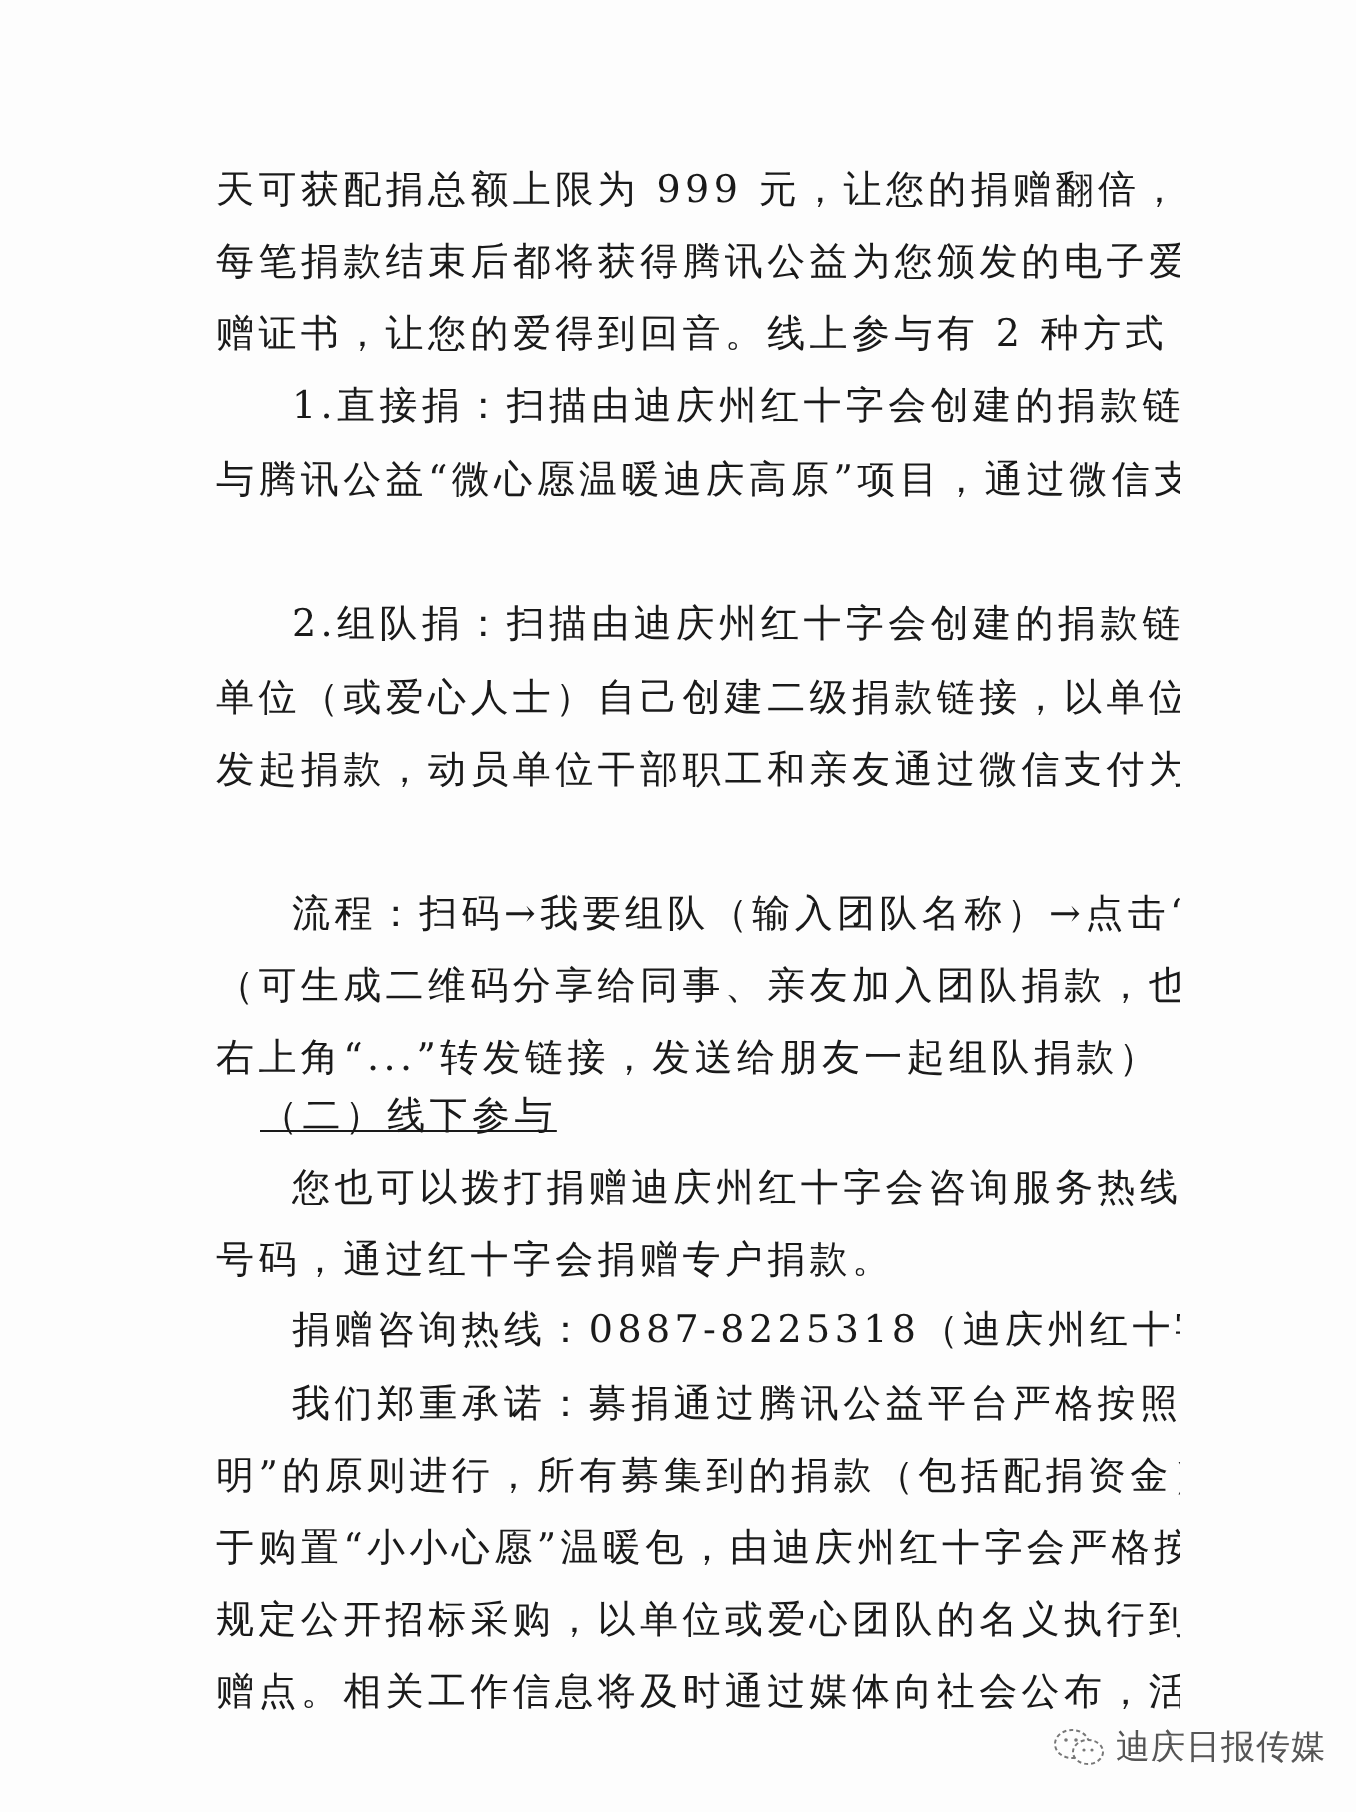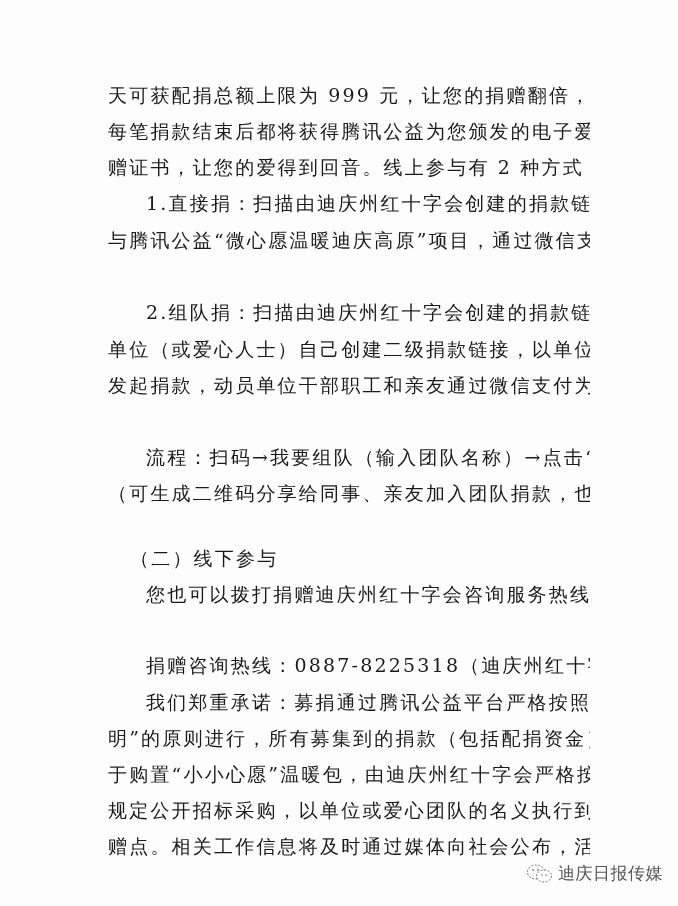--- a/index.html
+++ b/index.html
@@ -18,21 +18,21 @@
     position: absolute;
     left: 108px;
     width: 482px;
     font-size: 19px;
     line-height: 24px;
     letter-spacing: 2.2px;
     white-space: nowrap;
     overflow: hidden;
   }
   .indent { left: 146px; width: 444px; }
-  .indent-h { left: 130px; }
+  .indent-h { left: 130px; text-decoration: underline; }
   .watermark {
     position: absolute; left: 526px; top: 862px;
     display: flex; align-items: center; gap: 4px;
     font-family: "DejaVu Sans", "Liberation Sans", sans-serif;
     font-size: 17px; color: #555555; letter-spacing: 0.5px;
   }
   .wm-icon { width: 28px; height: 22px; }
 </style>
 </head>
 <body>
@@ -41,22 +41,24 @@
   <div class="line" style="top:83px">天可获配捐总额上限为 999 元，让您的捐赠翻倍，爱心加倍。</div>
   <div class="line" style="top:119px">每笔捐款结束后都将获得腾讯公益为您颁发的电子爱心捐</div>
   <div class="line" style="top:155px">赠证书，让您的爱得到回音。线上参与有 2 种方式：</div>
   <div class="line indent" style="top:191px">1.直接捐：扫描由迪庆州红十字会创建的捐款链接，参</div>
   <div class="line" style="top:228px">与腾讯公益“微心愿温暖迪庆高原”项目，通过微信支付捐款。</div>
   <div class="line indent" style="top:300px">2.组队捐：扫描由迪庆州红十字会创建的捐款链接，由</div>
   <div class="line" style="top:337px">单位（或爱心人士）自己创建二级捐款链接，以单位或个人</div>
   <div class="line" style="top:373px">发起捐款，动员单位干部职工和亲友通过微信支付为孩子们</div>
   <div class="line indent" style="top:445px">流程：扫码→我要组队（输入团队名称）→点击“分享”</div>
   <div class="line" style="top:481px">（可生成二维码分享给同事、亲友加入团队捐款，也可点击</div>
+  <div class="line" style="top:517px">右上角“...”转发链接，发送给朋友一起组队捐款）</div>
   <div class="line indent-h" style="top:546px">（二）线下参与</div>
   <div class="line indent" style="top:582px">您也可以拨打捐赠迪庆州红十字会咨询服务热线电话</div>
+  <div class="line" style="top:618px">号码，通过红十字会捐赠专户捐款。</div>
   <div class="line indent" style="top:653px">捐赠咨询热线：0887-8225318（迪庆州红十字会）</div>
   <div class="line indent" style="top:690px">我们郑重承诺：募捐通过腾讯公益平台严格按照“公开透</div>
   <div class="line" style="top:726px">明”的原则进行，所有募集到的捐款（包括配捐资金）定向用</div>
   <div class="line" style="top:762px">于购置“小小心愿”温暖包，由迪庆州红十字会严格按照相关</div>
   <div class="line" style="top:798px">规定公开招标采购，以单位或爱心团队的名义执行到项目捐</div>
   <div class="line" style="top:834px">赠点。相关工作信息将及时通过媒体向社会公布，活动全过</div>
 
   <div class="watermark">
     <svg class="wm-icon" viewBox="0 0 28 22">
       <ellipse cx="10" cy="9" rx="8.5" ry="7" fill="none" stroke="#777" stroke-width="1" stroke-dasharray="2,1.5"></ellipse>

